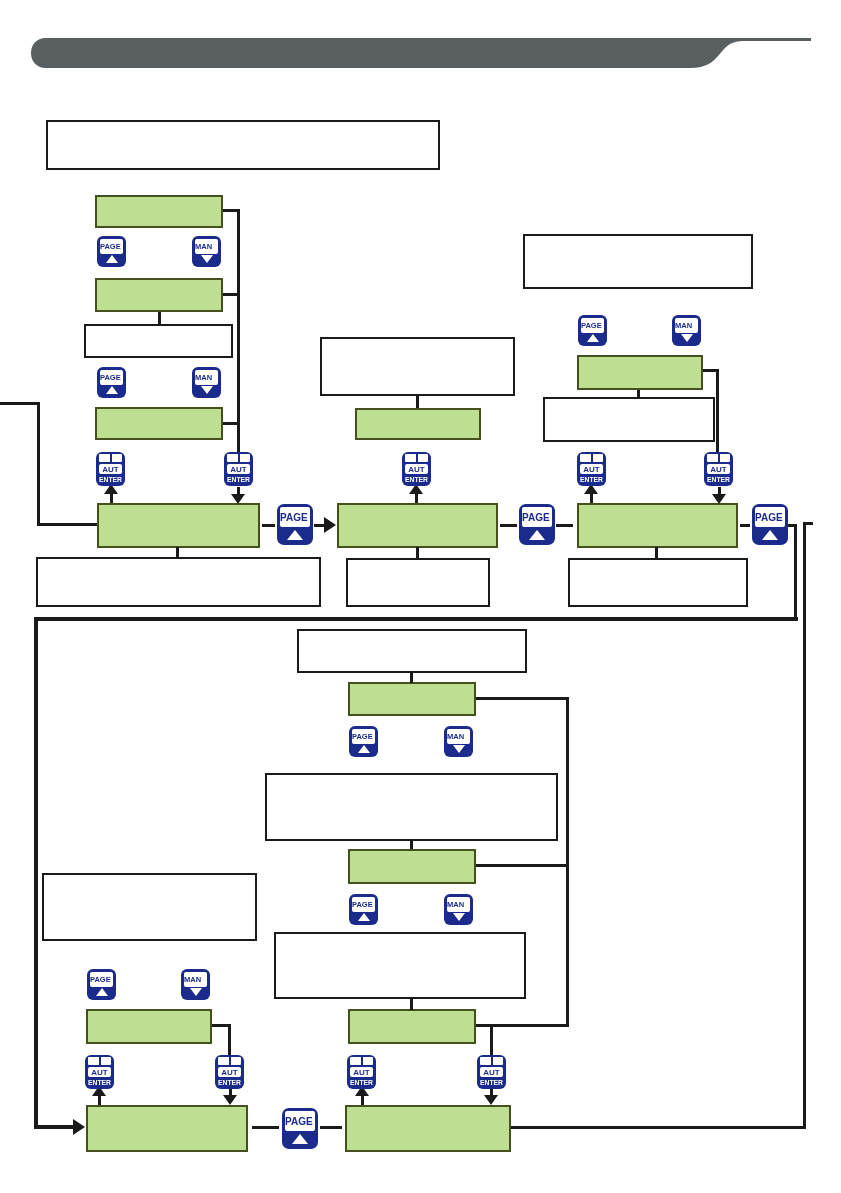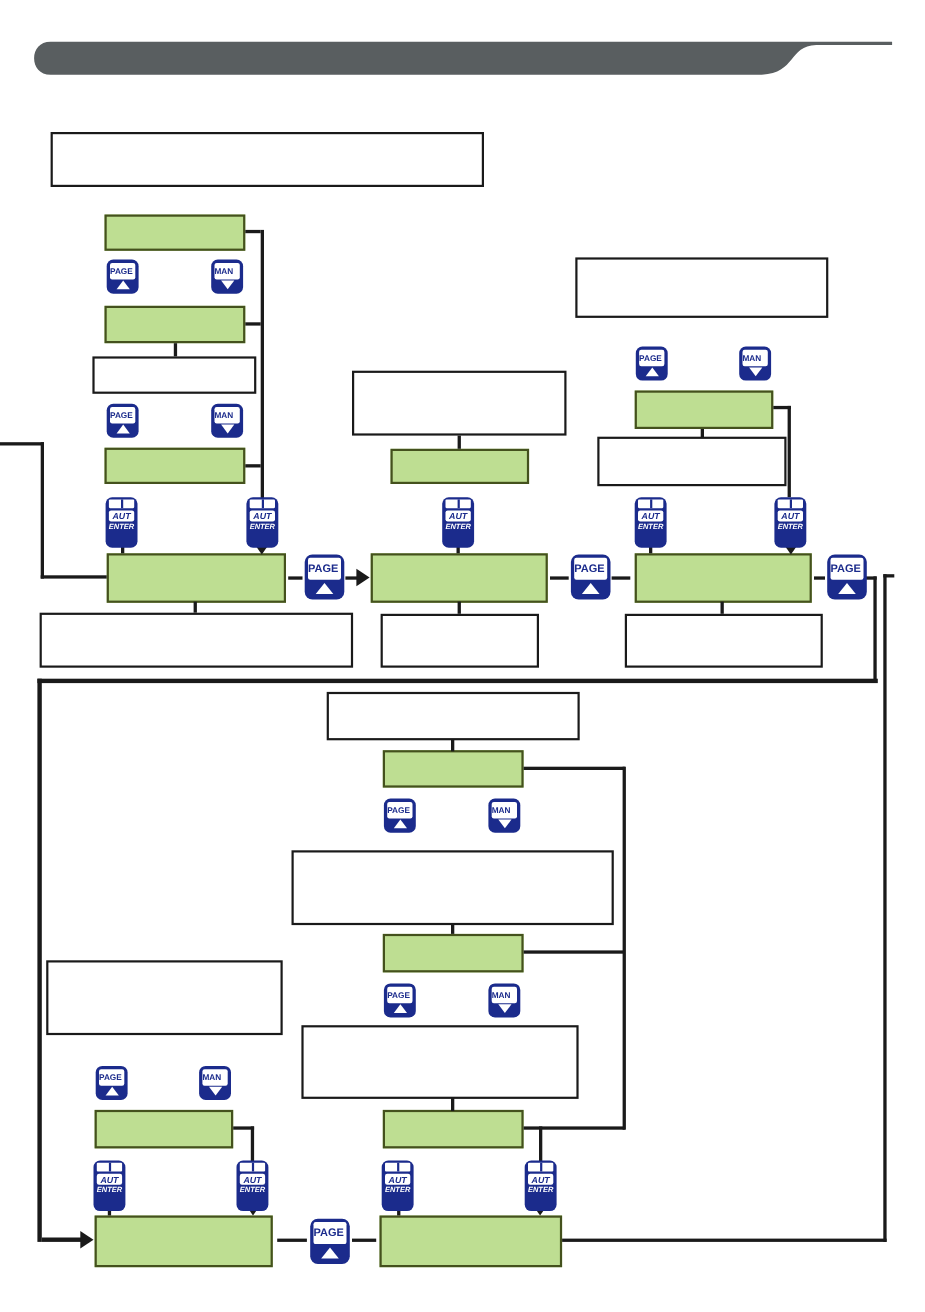--- a/index.html
+++ b/index.html
@@ -24,21 +24,21 @@
   .btn-pm.lg{width:36px;height:41px;border-radius:7px;}
   .pm-label{position:absolute;top:3px;left:3px;right:3px;background:#fff;color:var(--button-blue);
             font-weight:bold;text-align:left;border-radius:2px;}
   .sm .pm-label{height:15px;line-height:16px;font-size:7.5px;}
   .lg .pm-label{height:20px;line-height:21px;font-size:10px;}
   .pm-tri{position:absolute;left:50%;transform:translateX(-50%);width:0;height:0;}
   .sm .tri-up{bottom:4px;border-left:6px solid transparent;border-right:6px solid transparent;border-bottom:8px solid #fff;}
   .sm .tri-down{bottom:4px;border-left:6px solid transparent;border-right:6px solid transparent;border-top:8px solid #fff;}
   .lg .tri-up{bottom:5px;border-left:8px solid transparent;border-right:8px solid transparent;border-bottom:10px solid #fff;}
   
-  .btn-ae{position:absolute;width:29px;height:46px;background:var(--button-blue);border-radius:6px;font-style:italic;}
+  .btn-ae{position:absolute;width:29px;height:34px;background:var(--button-blue);border-radius:6px;}
   .ae-cells{position:absolute;top:2px;left:3px;right:3px;height:8px;background:#fff;border-radius:1px;}
   .ae-cells::after{content:"";position:absolute;left:50%;top:0;width:2px;height:100%;background:var(--button-blue);transform:translateX(-50%);}
   .ae-aut{position:absolute;top:12px;left:3px;right:3px;height:10px;background:#fff;border-radius:2px;
           color:var(--button-blue);font-weight:bold;font-size:8px;line-height:11px;text-align:center;}
   .ae-enter{position:absolute;left:0;right:0;top:23px;color:#fff;font-weight:bold;font-size:6.8px;line-height:10px;text-align:center;}
   .ribbon{position:absolute;left:30px;top:37px;}
 </style>
 </head>
 <body>
 

